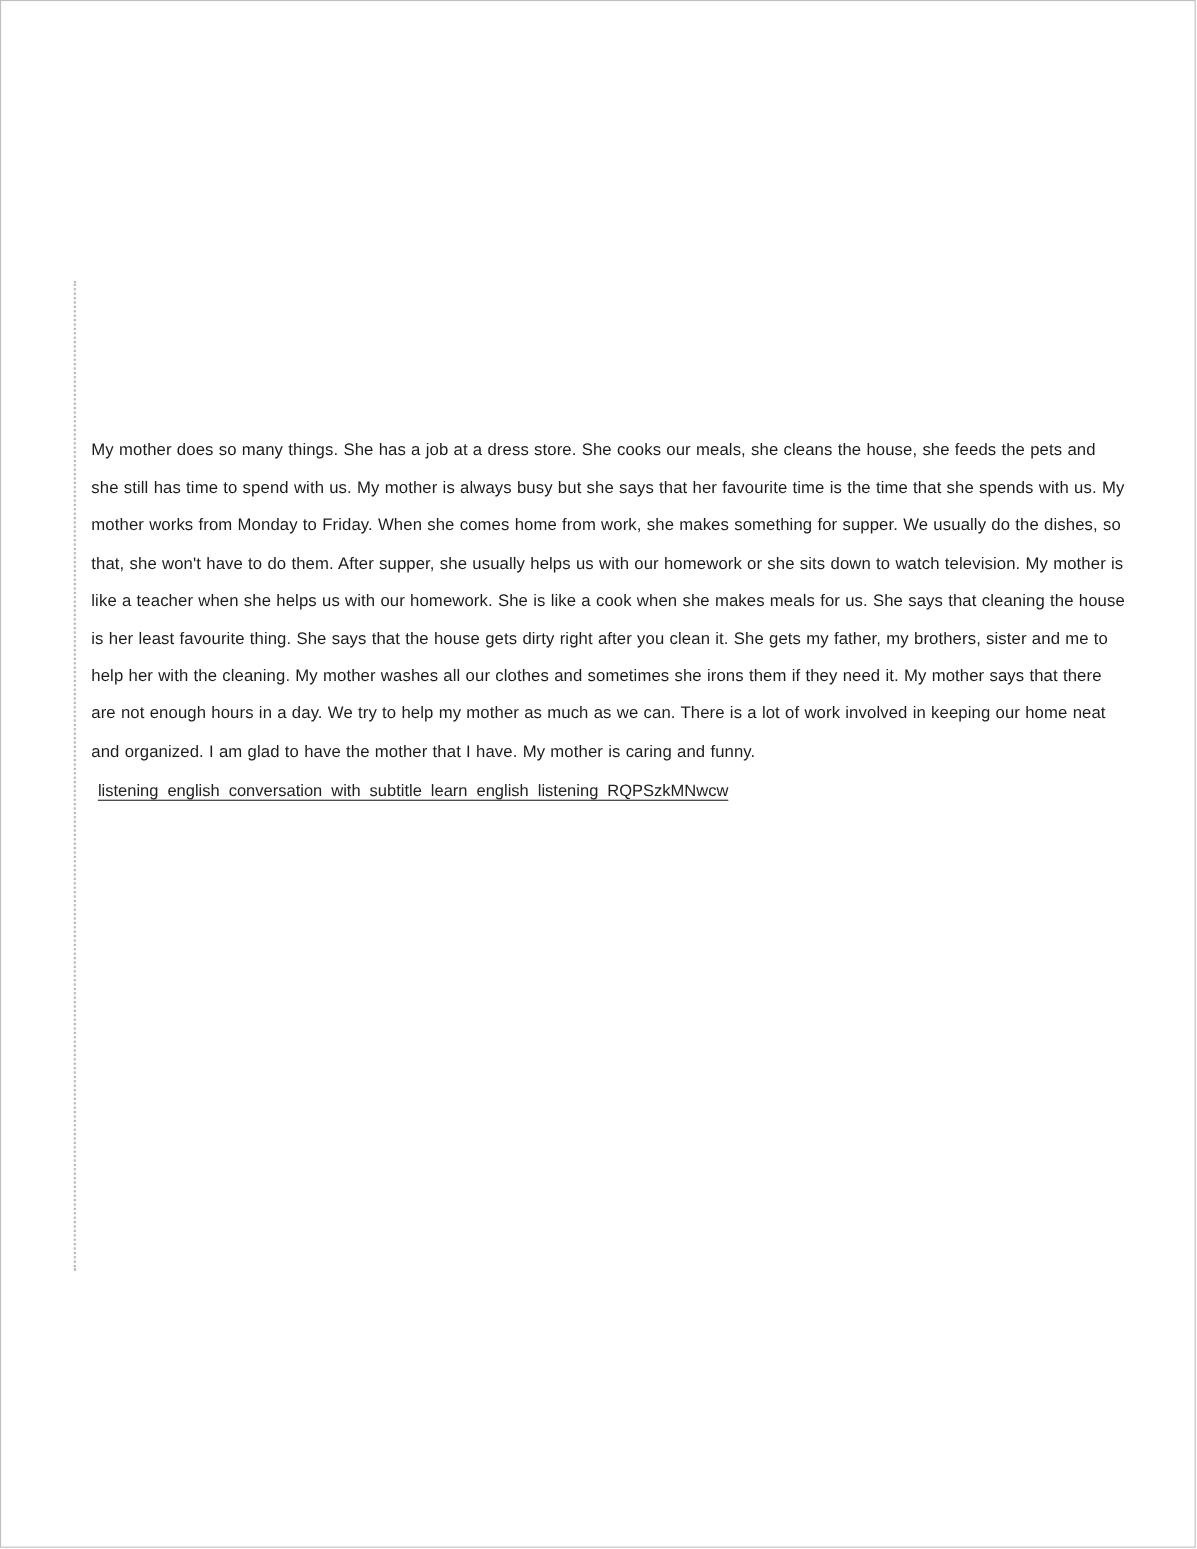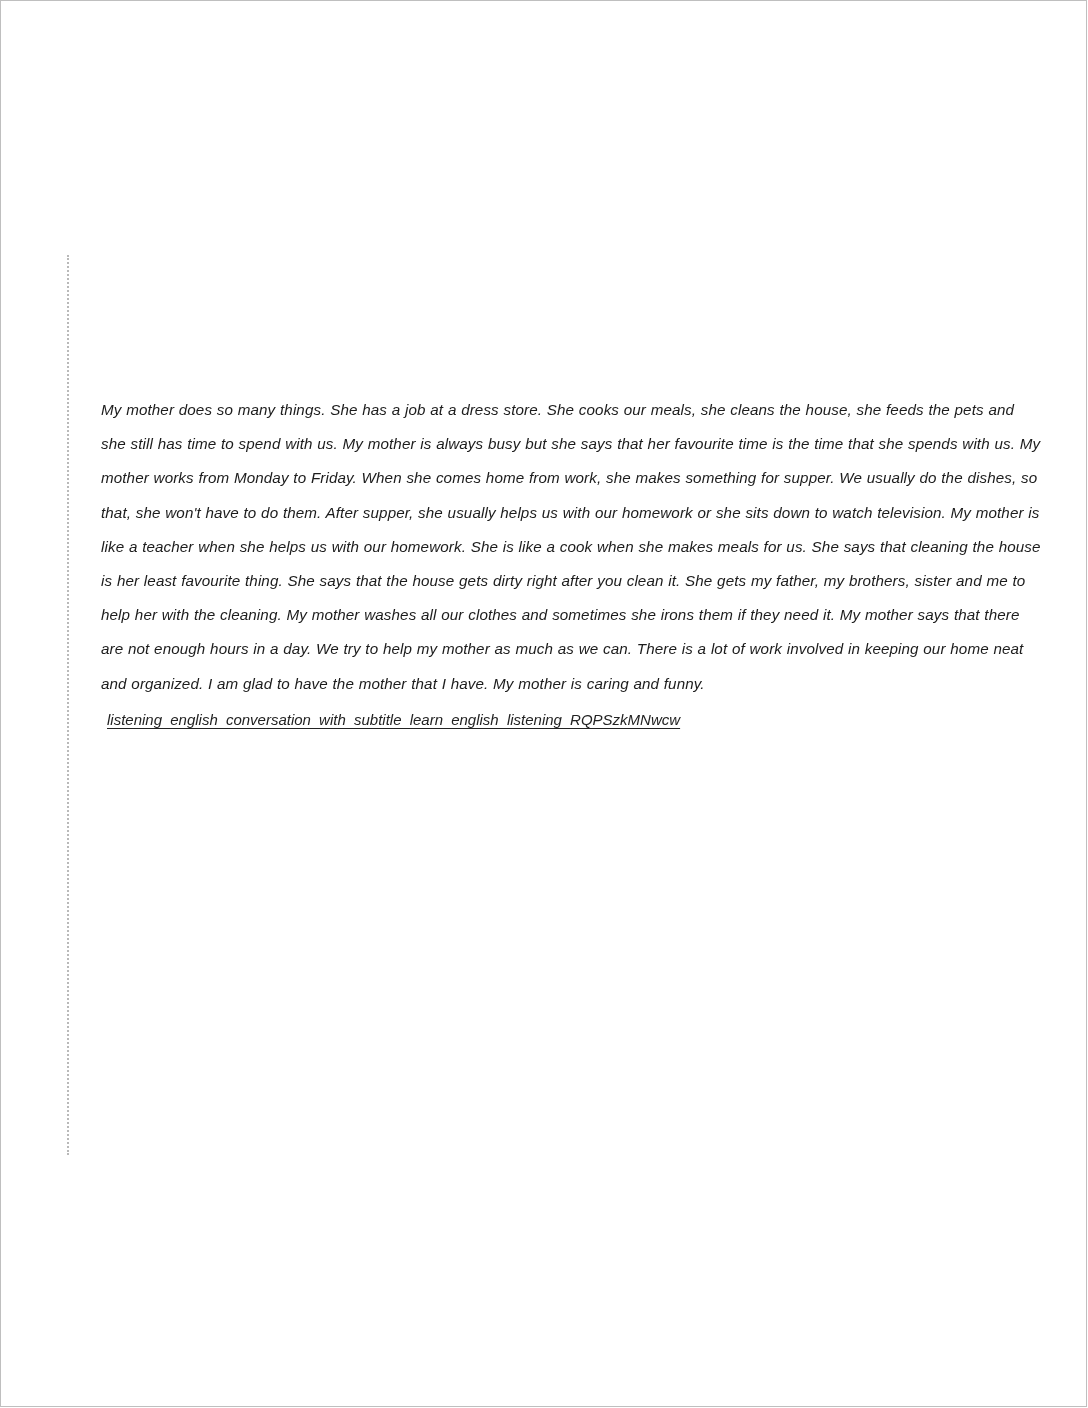--- a/index.html
+++ b/index.html
@@ -33,24 +33,23 @@
     left: 66px;
     top: 254px;
     width: 0;
     height: 900px;
     border-left: 2px dotted #b9b9b9;
   }
 
   
   .doc-body {
     position: absolute;
-    left: 100px;
+    left: 82px;
     top: 392px;
     width: 940px;
-    font-style: italic;
   }
 
   .paragraph {
     margin: 0;
     font-size: 15.2px;
     line-height: 34.2px;
     color: #1c1c1c;
     text-align: left;
     letter-spacing: 0.1px;
     word-spacing: 0.4px;

